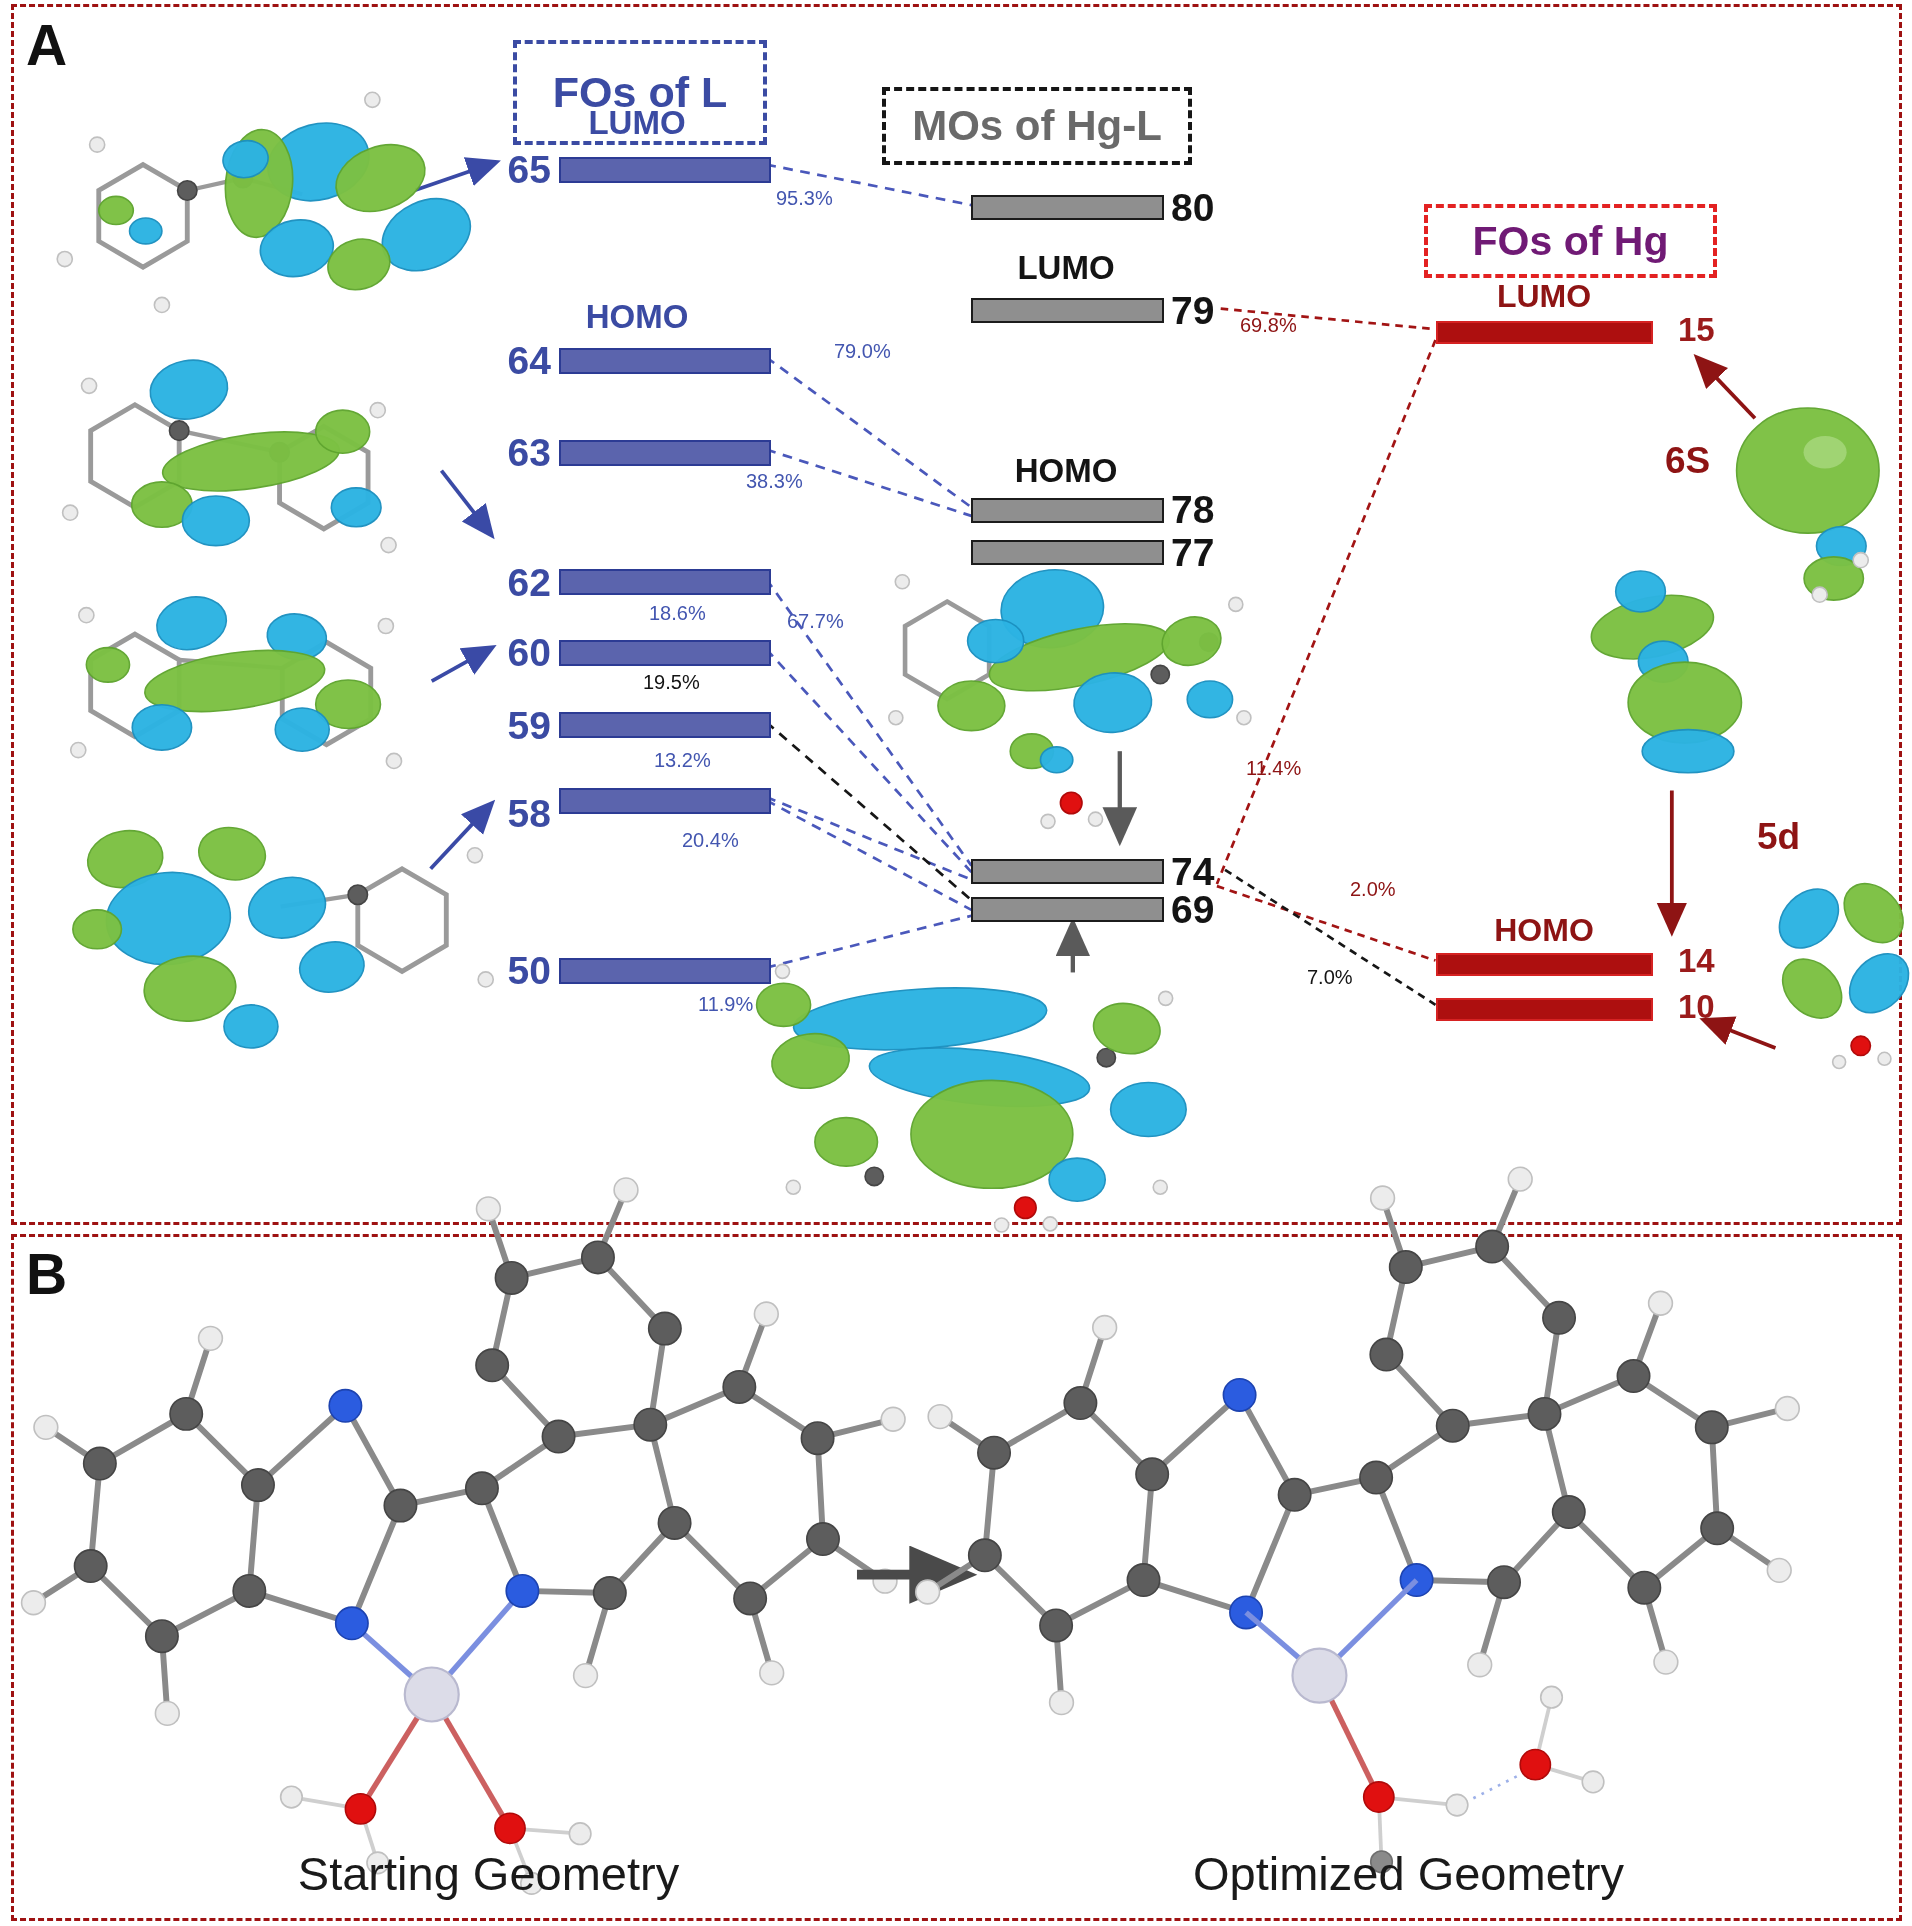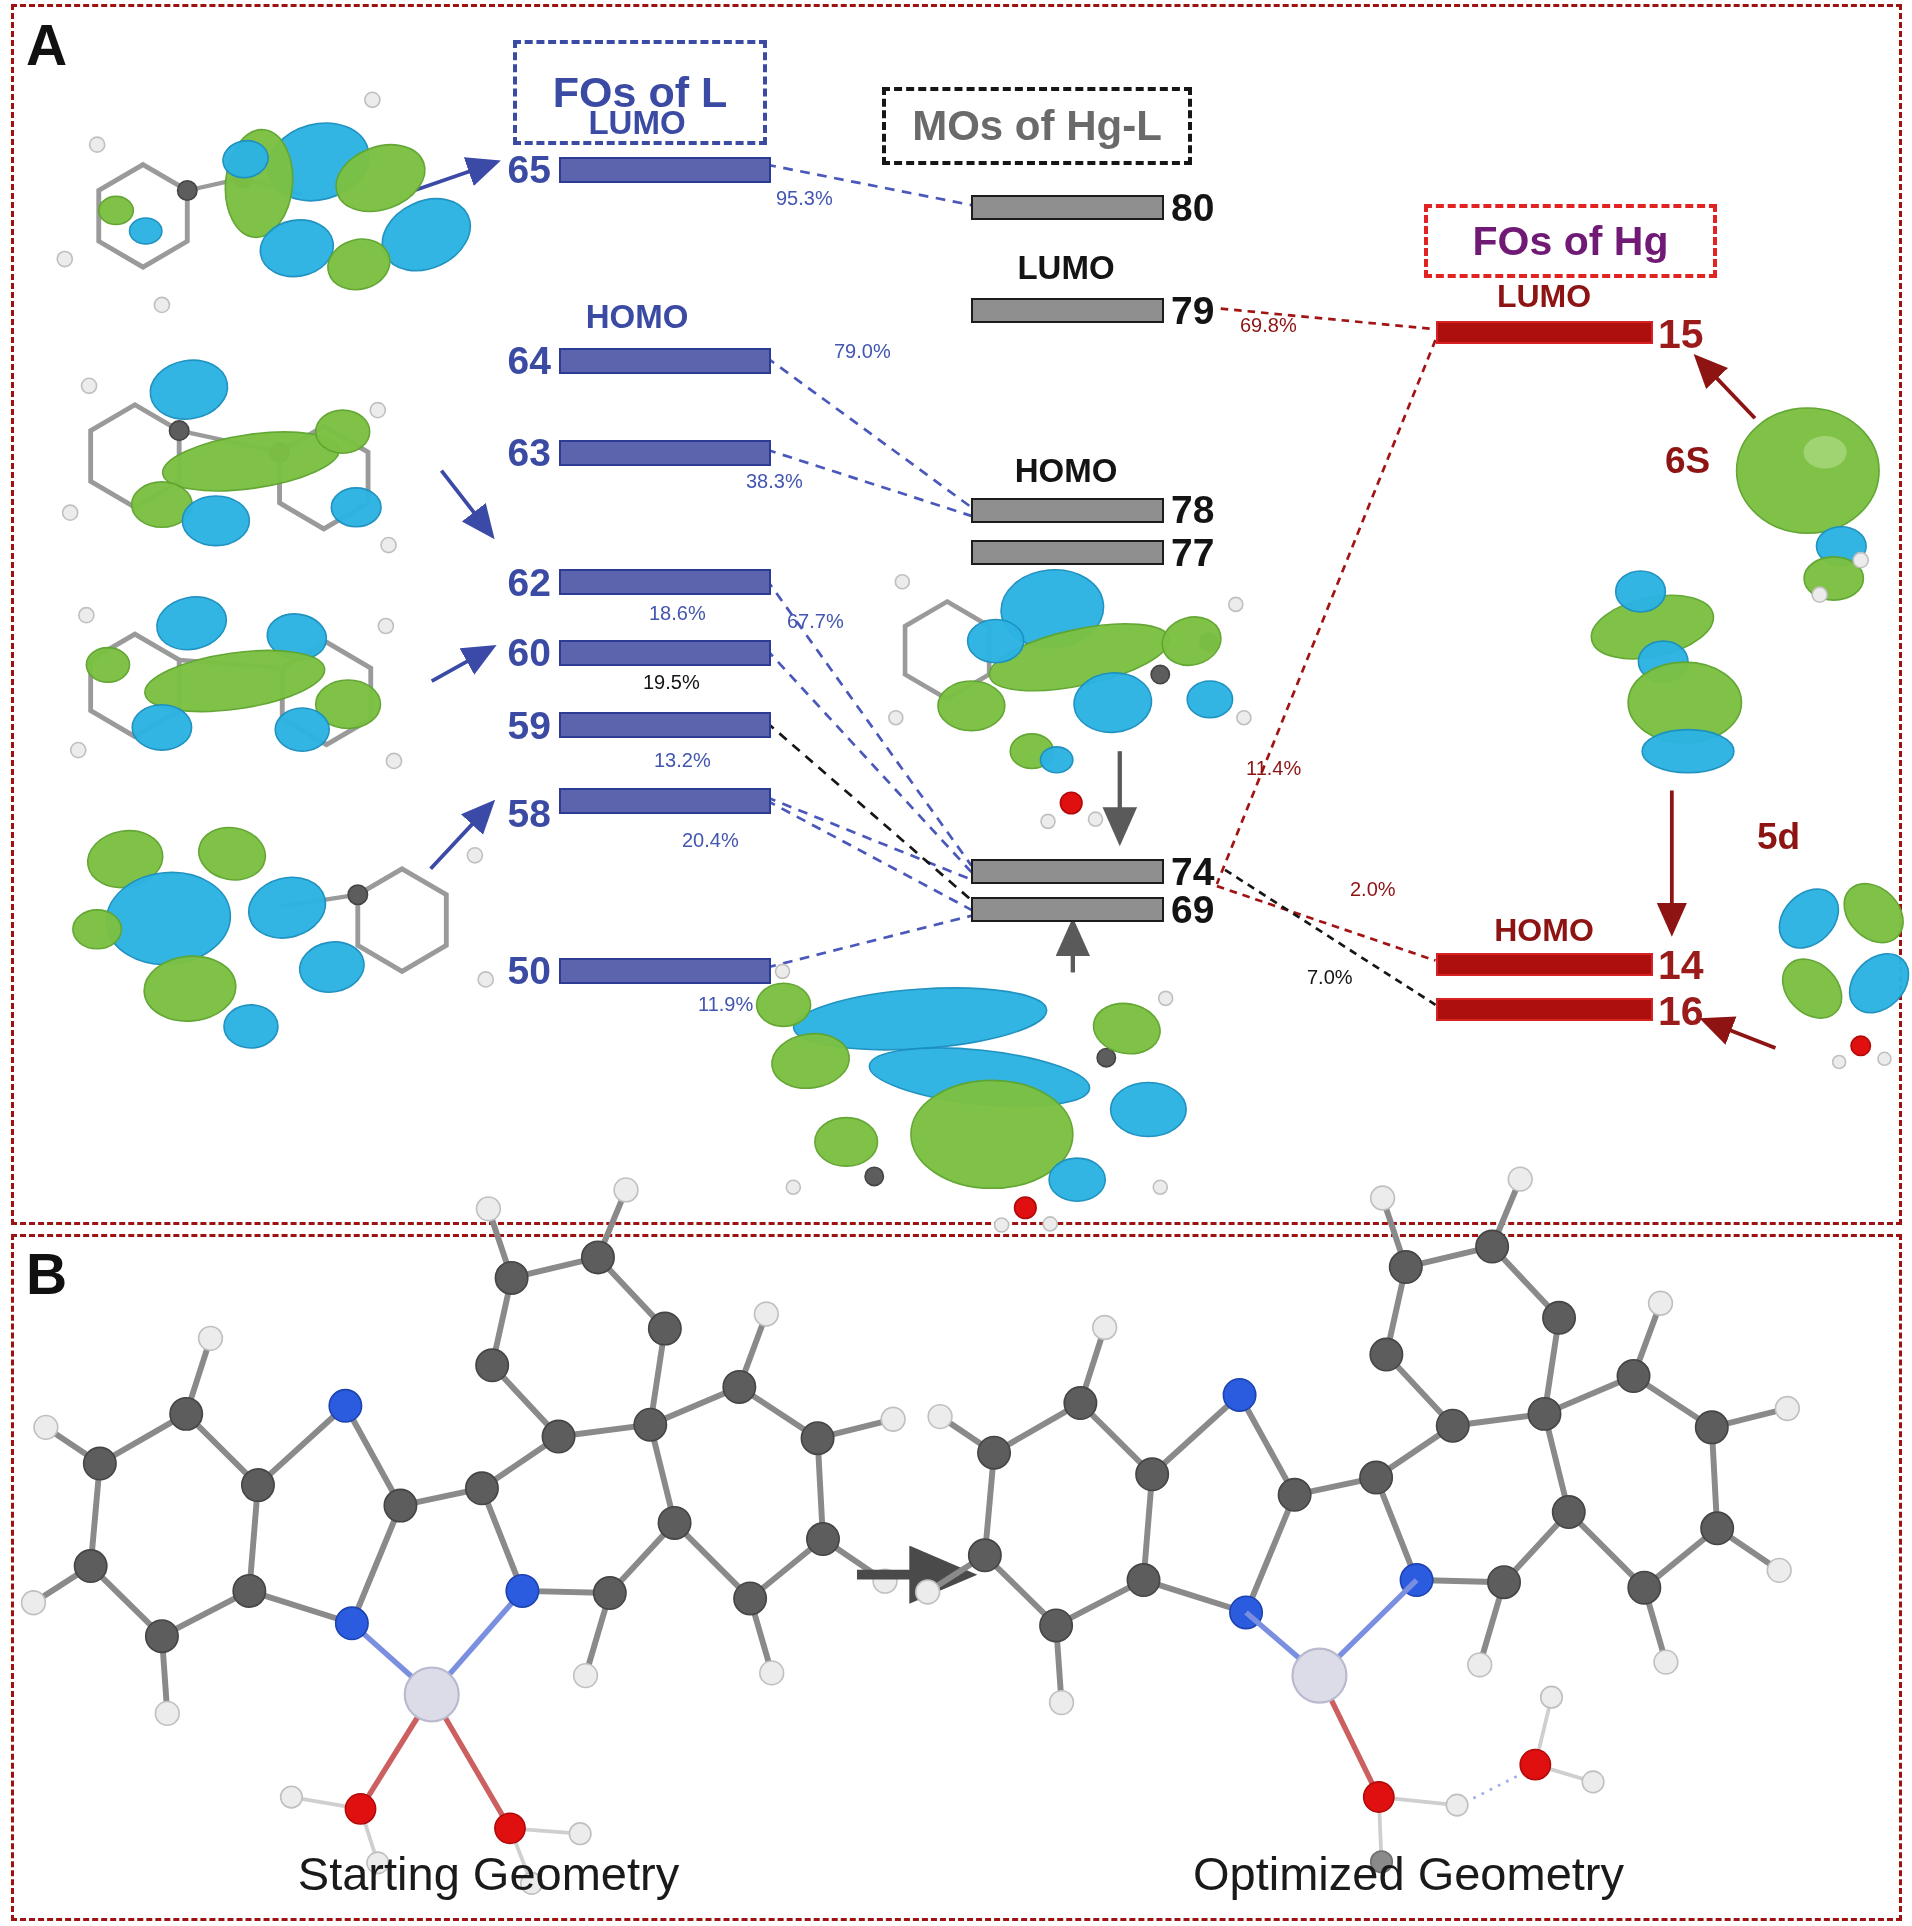--- a/index.html
+++ b/index.html
@@ -15,21 +15,21 @@
   .tb-hg{border:4.3px dashed #e32222;color:#701a75;font-size:41px;}
   .sub{position:absolute;z-index:3;font-weight:bold;font-size:33px;text-align:center;width:162px;white-space:nowrap;}
   .sub.blue{color:#3b4ba3;} .sub.black{color:#141414;} .sub.red{color:#8e1414;font-size:32px;}
   .bar{position:absolute;z-index:3;}
   .bar.blue{width:208px;height:21.6px;background:#5b64ad;border:2.7px solid #2c3b94;}
   .bar.gray{width:189px;height:20.5px;background:#8f8f8f;border:2.7px solid #1c1c1c;}
   .bar.red{width:213px;height:19.4px;background:#ad0f0f;border:2.7px solid #d62222;}
   .num{position:absolute;z-index:3;font-weight:bold;font-size:39px;white-space:nowrap;}
   .num.blue{color:#3b4ba3;width:81px;text-align:right;}
   .num.gray{color:#141414;}
-  .num.red{color:#9b1b1b;font-size:41px;}
+  .num.red{color:#9b1b1b;font-size:33px;margin-left:20px;}
   .pct{position:absolute;z-index:3;font-weight:normal;font-size:20px;color:#4356b0;white-space:nowrap;}
   .pct.dark{color:#8e1414;} .pct.black{color:#141414;}
   .olabel{position:absolute;z-index:3;font-weight:bold;font-size:37px;color:#8e1414;}
   .caption{position:absolute;z-index:3;font-size:47px;color:#1a1a1a;text-align:center;white-space:nowrap;}
   .g{fill:#7cc143;stroke:#5fa52f;stroke-width:3;opacity:.97}
   .c{fill:#2cb3e3;stroke:#1b90c0;stroke-width:3;opacity:.97}
   .bond{stroke:#8a8a8a;stroke-width:11;stroke-linecap:round}
   .mini{stroke:#9a9a9a;stroke-width:8;fill:none}
   .atC{fill:#5d5d5d;stroke:#454545;stroke-width:3}
   .atH{fill:#ececec;stroke:#c0c0c0;stroke-width:3}
@@ -465,21 +465,21 @@
   <div class="bar gray" style="left:971px;top:859px;"></div>
   <div class="num gray" style="left:1171px;top:850px;">74</div>
   <div class="bar gray" style="left:971px;top:897px;"></div>
   <div class="num gray" style="left:1171px;top:888px;">69</div>
 
   <div class="bar red" style="left:1436px;top:321px;"></div>
   <div class="num red" style="left:1658px;top:311px;">15</div>
   <div class="bar red" style="left:1436px;top:953px;"></div>
   <div class="num red" style="left:1658px;top:942px;">14</div>
   <div class="bar red" style="left:1436px;top:998px;"></div>
-  <div class="num red" style="left:1658px;top:988px;">16</div>
+  <div class="num red" style="left:1658px;top:988px;">10</div>
 
   <div class="olabel" style="left:1665px;top:440px;">6S</div>
   <div class="olabel" style="left:1757px;top:816px;">5d</div>
 
   <div class="pct" style="left:776px;top:187px;">95.3%</div>
   <div class="pct" style="left:834px;top:340px;">79.0%</div>
   <div class="pct" style="left:746px;top:470px;">38.3%</div>
   <div class="pct" style="left:787px;top:610px;">67.7%</div>
   <div class="pct" style="left:649px;top:602px;">18.6%</div>
   <div class="pct black" style="left:643px;top:671px;">19.5%</div>

